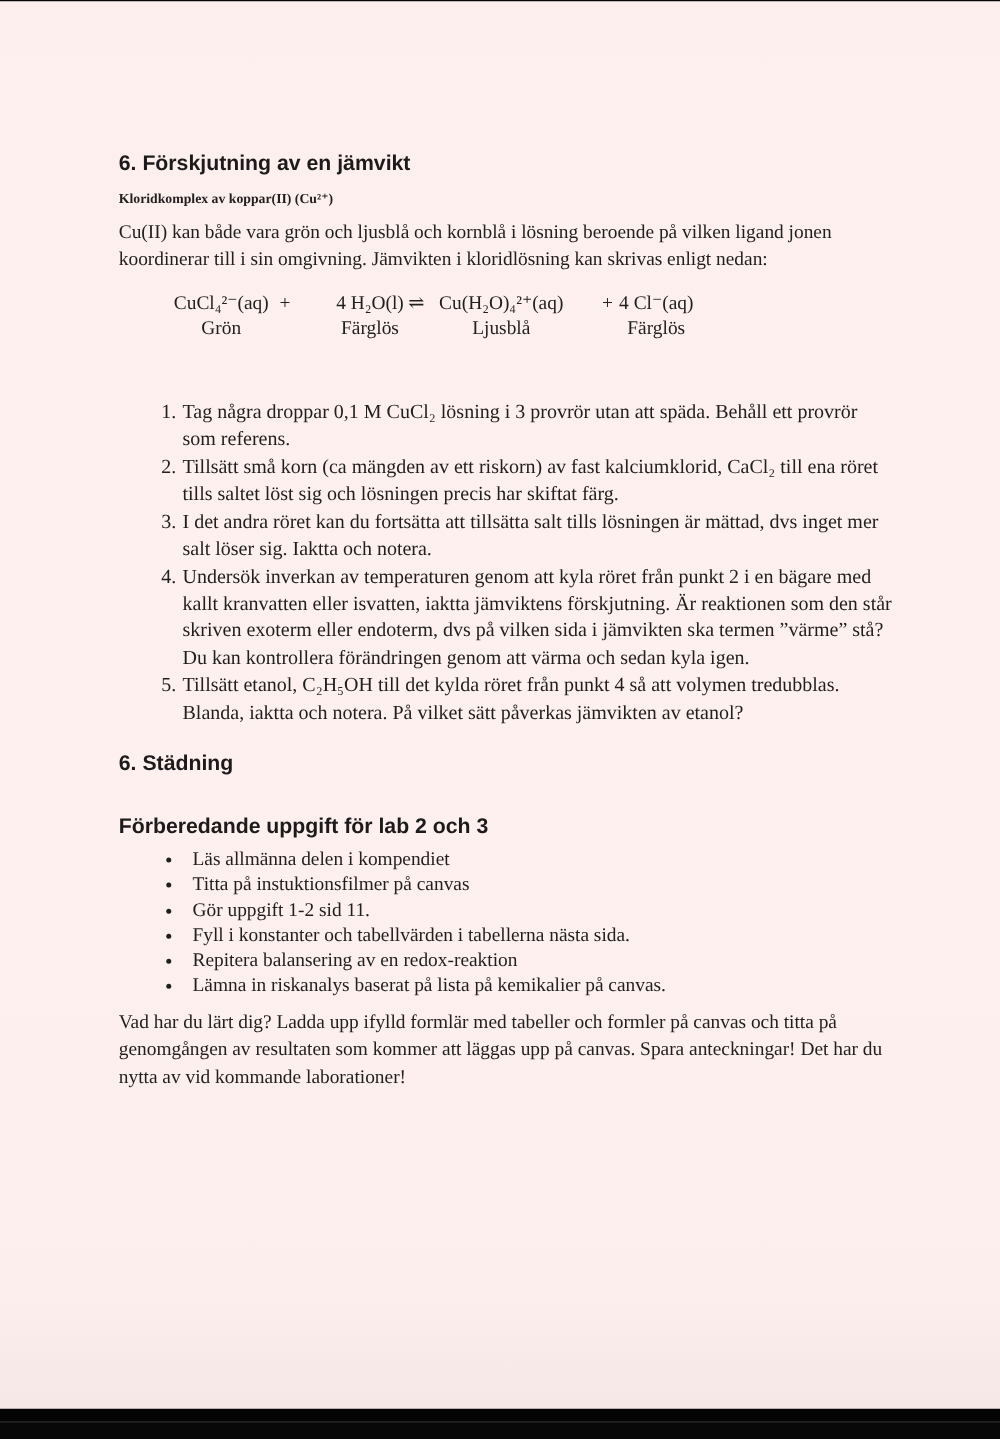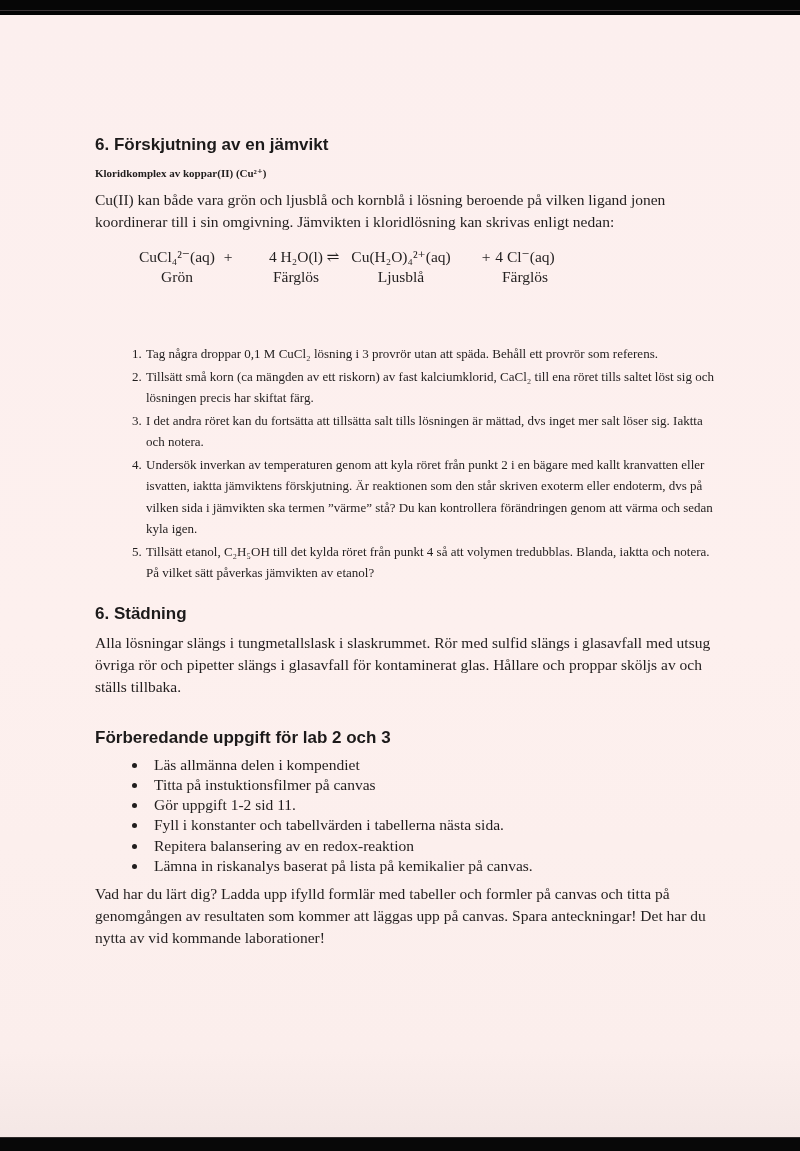--- a/index.html
+++ b/index.html
@@ -25,21 +25,21 @@
   }
   .bottom-border {
     position: absolute;
     left: 0; bottom: 0;
     width: 800px; height: 13px;
     background: #080808;
     border-top: 1px solid #2e2a2b;
   }
   .page {
     position: absolute;
-    top: 15px; left: 0;
+    top: 1px; left: 0;
     width: 800px; height: 1126px;
     background: linear-gradient(180deg, #fcefee 0%, #fdf0ee 55%, #fbeeec 92%, #f4e7e5 100%);
   }
   .content {
     padding: 120px 85px 0 95px;
   }
   .h-sans {
     font-family: "Liberation Sans", "DejaVu Sans", sans-serif;
     font-weight: bold;
     font-size: 17px;
@@ -76,23 +76,23 @@
   .eq-op { position: absolute; top: 0; text-align: center; }
   .eq-pos-1 { left: 42px;  width: 80px; }
   .eq-pos-plus1 { left: 124px; width: 18px; }
   .eq-pos-2 { left: 166px; width: 70px; }
   .eq-pos-arrow { left: 228px; width: 20px; }
   .eq-pos-3 { left: 254px; width: 104px; }
   .eq-pos-plus2 { left: 382px; width: 18px; }
   .eq-pos-4 { left: 398px; width: 64px; }
   
   ol.steps {
-    margin: 48px 0 0 0;
+    margin: 38px 0 0 0;
     padding: 0 0 0 50px;
-    font-size: 13px;
+    font-size: 16px;
   }
   ol.steps li {
     line-height: 21.5px;
     padding-left: 1px;
     margin: 0 0 1px 0;
   }
   
   .mt-cleaning { margin-top: 20px; }
   .mt-cleaning-body { margin-top: 8px; }
   .mt-prep { margin-top: 30px; }
@@ -151,21 +151,20 @@
     <ol class="steps">
       <li>Tag några droppar 0,1 M CuCl₂ lösning i 3 provrör utan att späda. Behåll ett provrör som referens.</li>
       <li>Tillsätt små korn (ca mängden av ett riskorn) av fast kalciumklorid, CaCl₂ till ena röret tills saltet löst sig och lösningen precis har skiftat färg.</li>
       <li>I det andra röret kan du fortsätta att tillsätta salt tills lösningen är mättad, dvs inget mer salt löser sig. Iaktta och notera.</li>
       <li>Undersök inverkan av temperaturen genom att kyla röret från punkt 2 i en bägare med kallt kranvatten eller isvatten, iaktta jämviktens förskjutning. Är reaktionen som den står skriven exoterm eller endoterm, dvs på vilken sida i jämvikten ska termen ”värme” stå? Du kan kontrollera förändringen genom att värma och sedan kyla igen.</li>
       <li>Tillsätt etanol, C₂H₅OH till det kylda röret från punkt 4 så att volymen tredubblas. Blanda, iaktta och notera. På vilket sätt påverkas jämvikten av etanol?</li>
     </ol>
 
     <h1 class="h-sans mt-cleaning">6. Städning</h1>
 
-    <p class="body-text mt-cleaning-body">Alla lösningar slängs i tungmetallslask i slaskrummet. Rör med sulfid slängs i glasavfall med utsug övriga rör och pipetter slängs i glasavfall för kontaminerat glas. Hållare och proppar sköljs av och ställs tillbaka.</p>
 
     <h1 class="h-sans mt-prep">Förberedande uppgift för lab 2 och 3</h1>
 
     <ul class="bullets">
       <li>Läs allmänna delen i kompendiet</li>
       <li>Titta på instuktionsfilmer på canvas</li>
       <li>Gör uppgift 1-2 sid 11.</li>
       <li>Fyll i konstanter och tabellvärden i tabellerna nästa sida.</li>
       <li>Repitera balansering av en redox-reaktion</li>
       <li>Lämna in riskanalys baserat på lista på kemikalier på canvas.</li>

